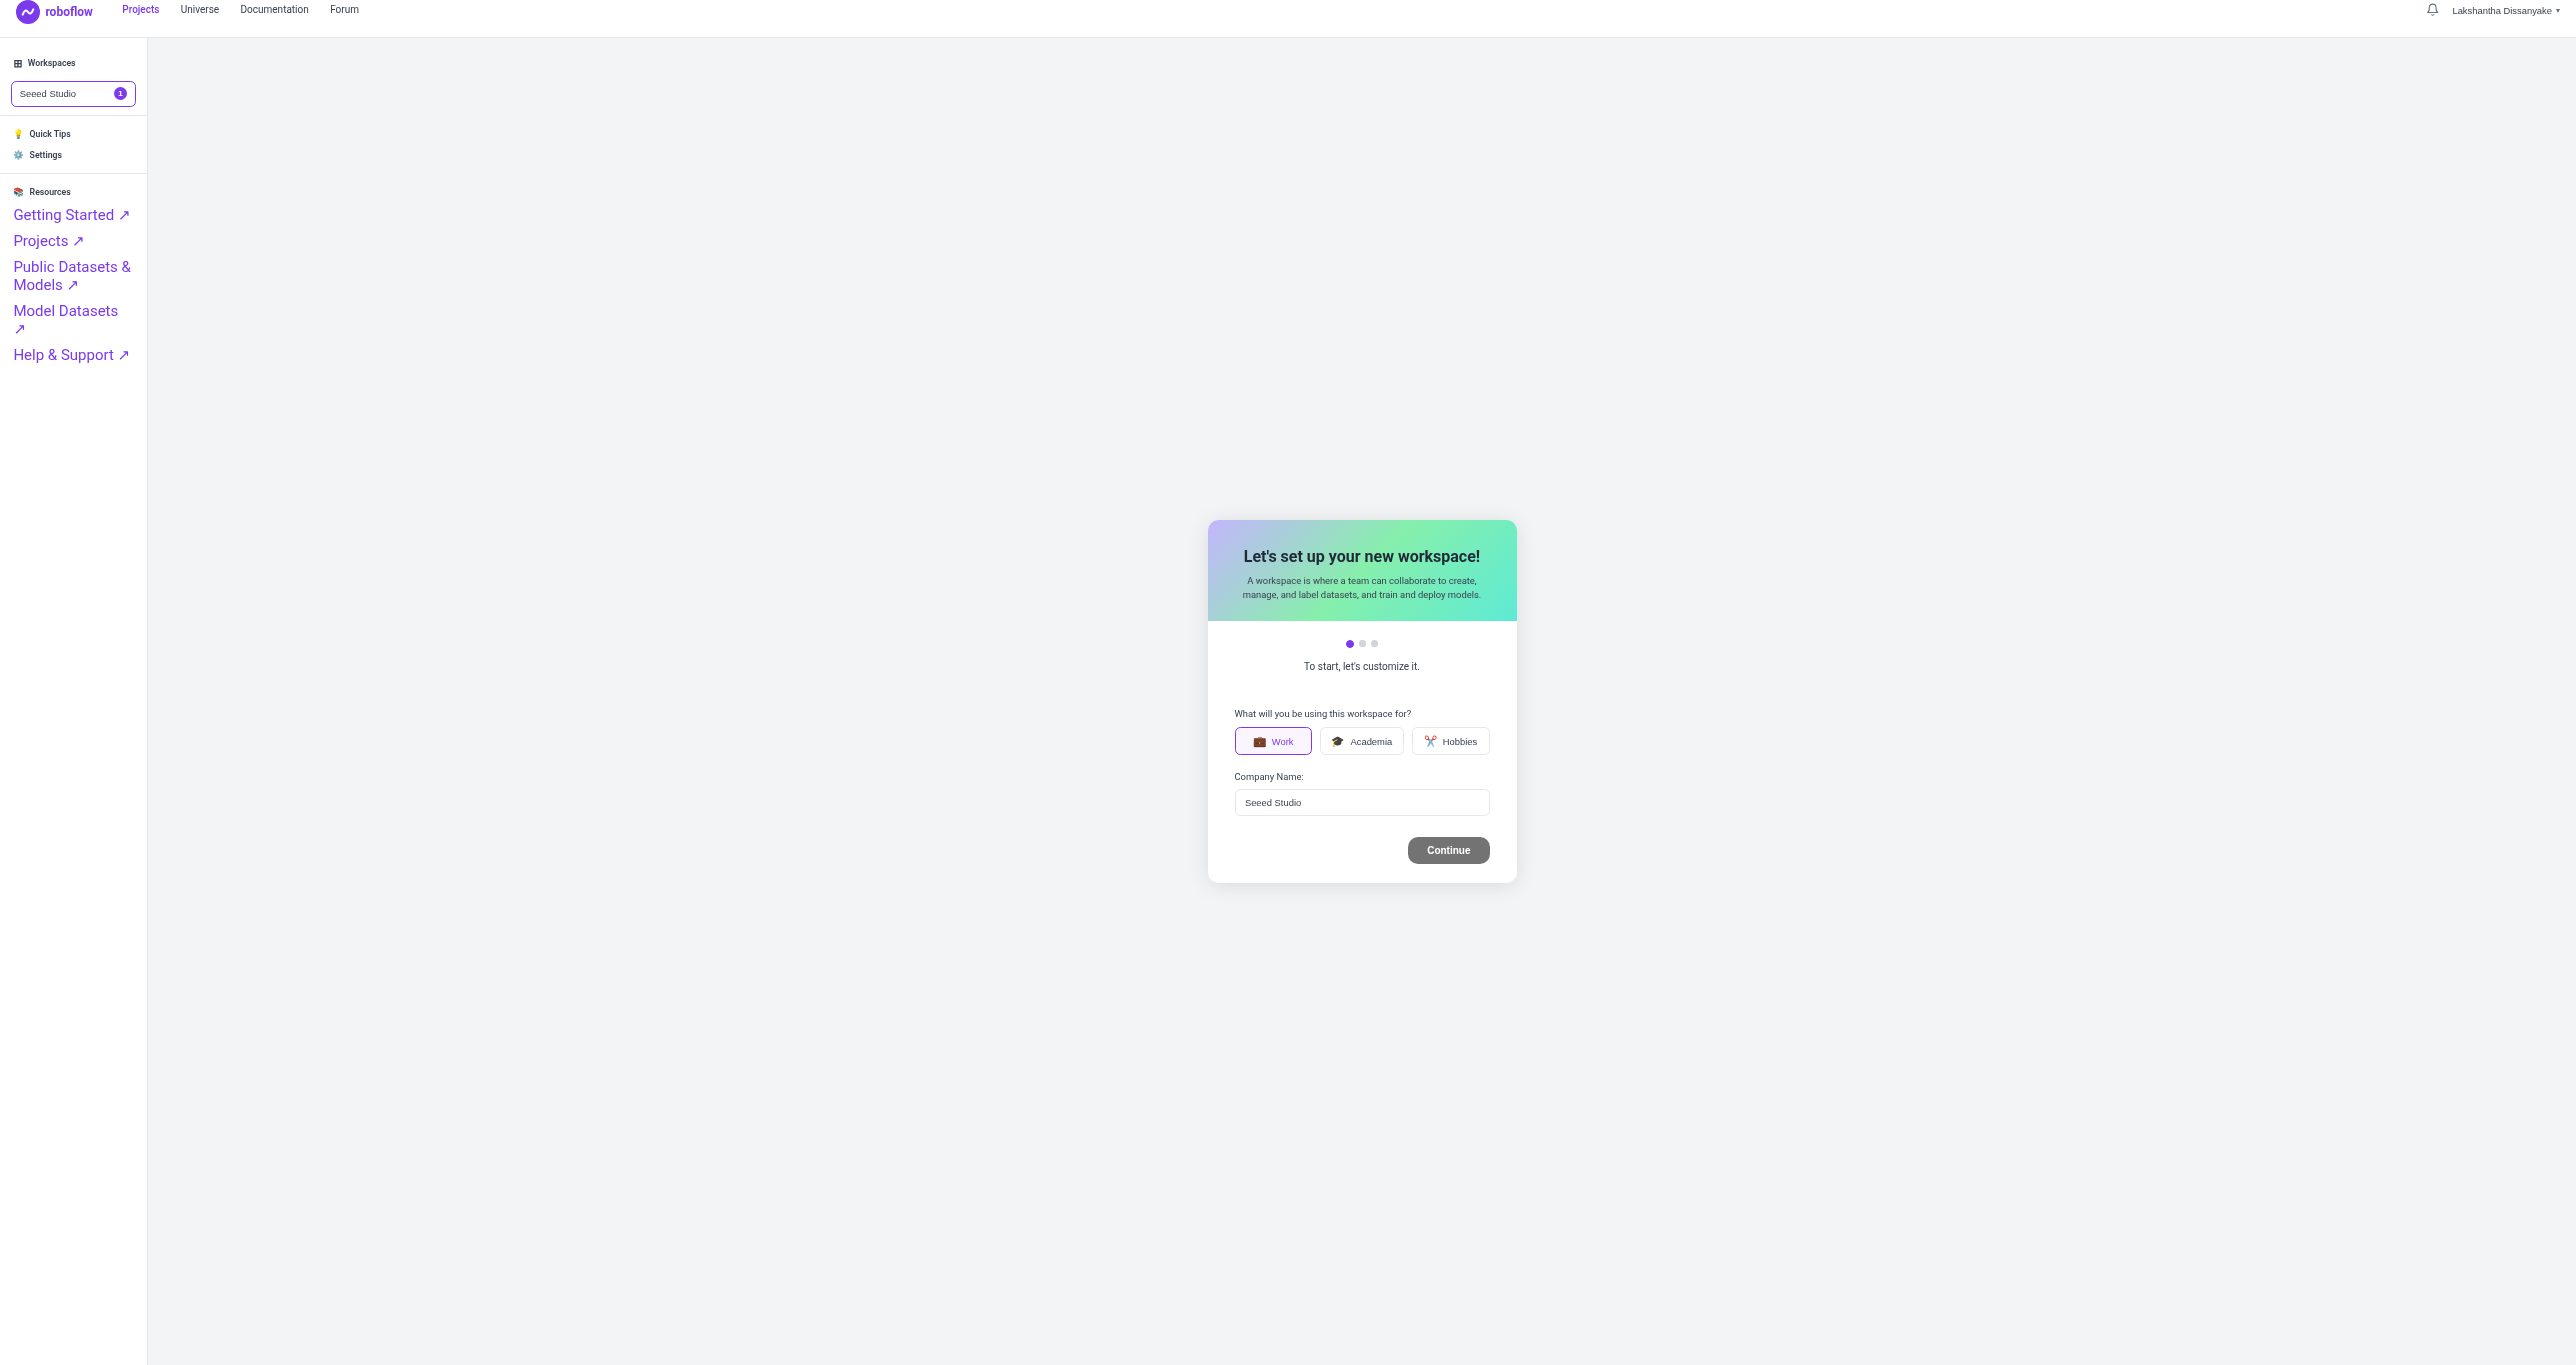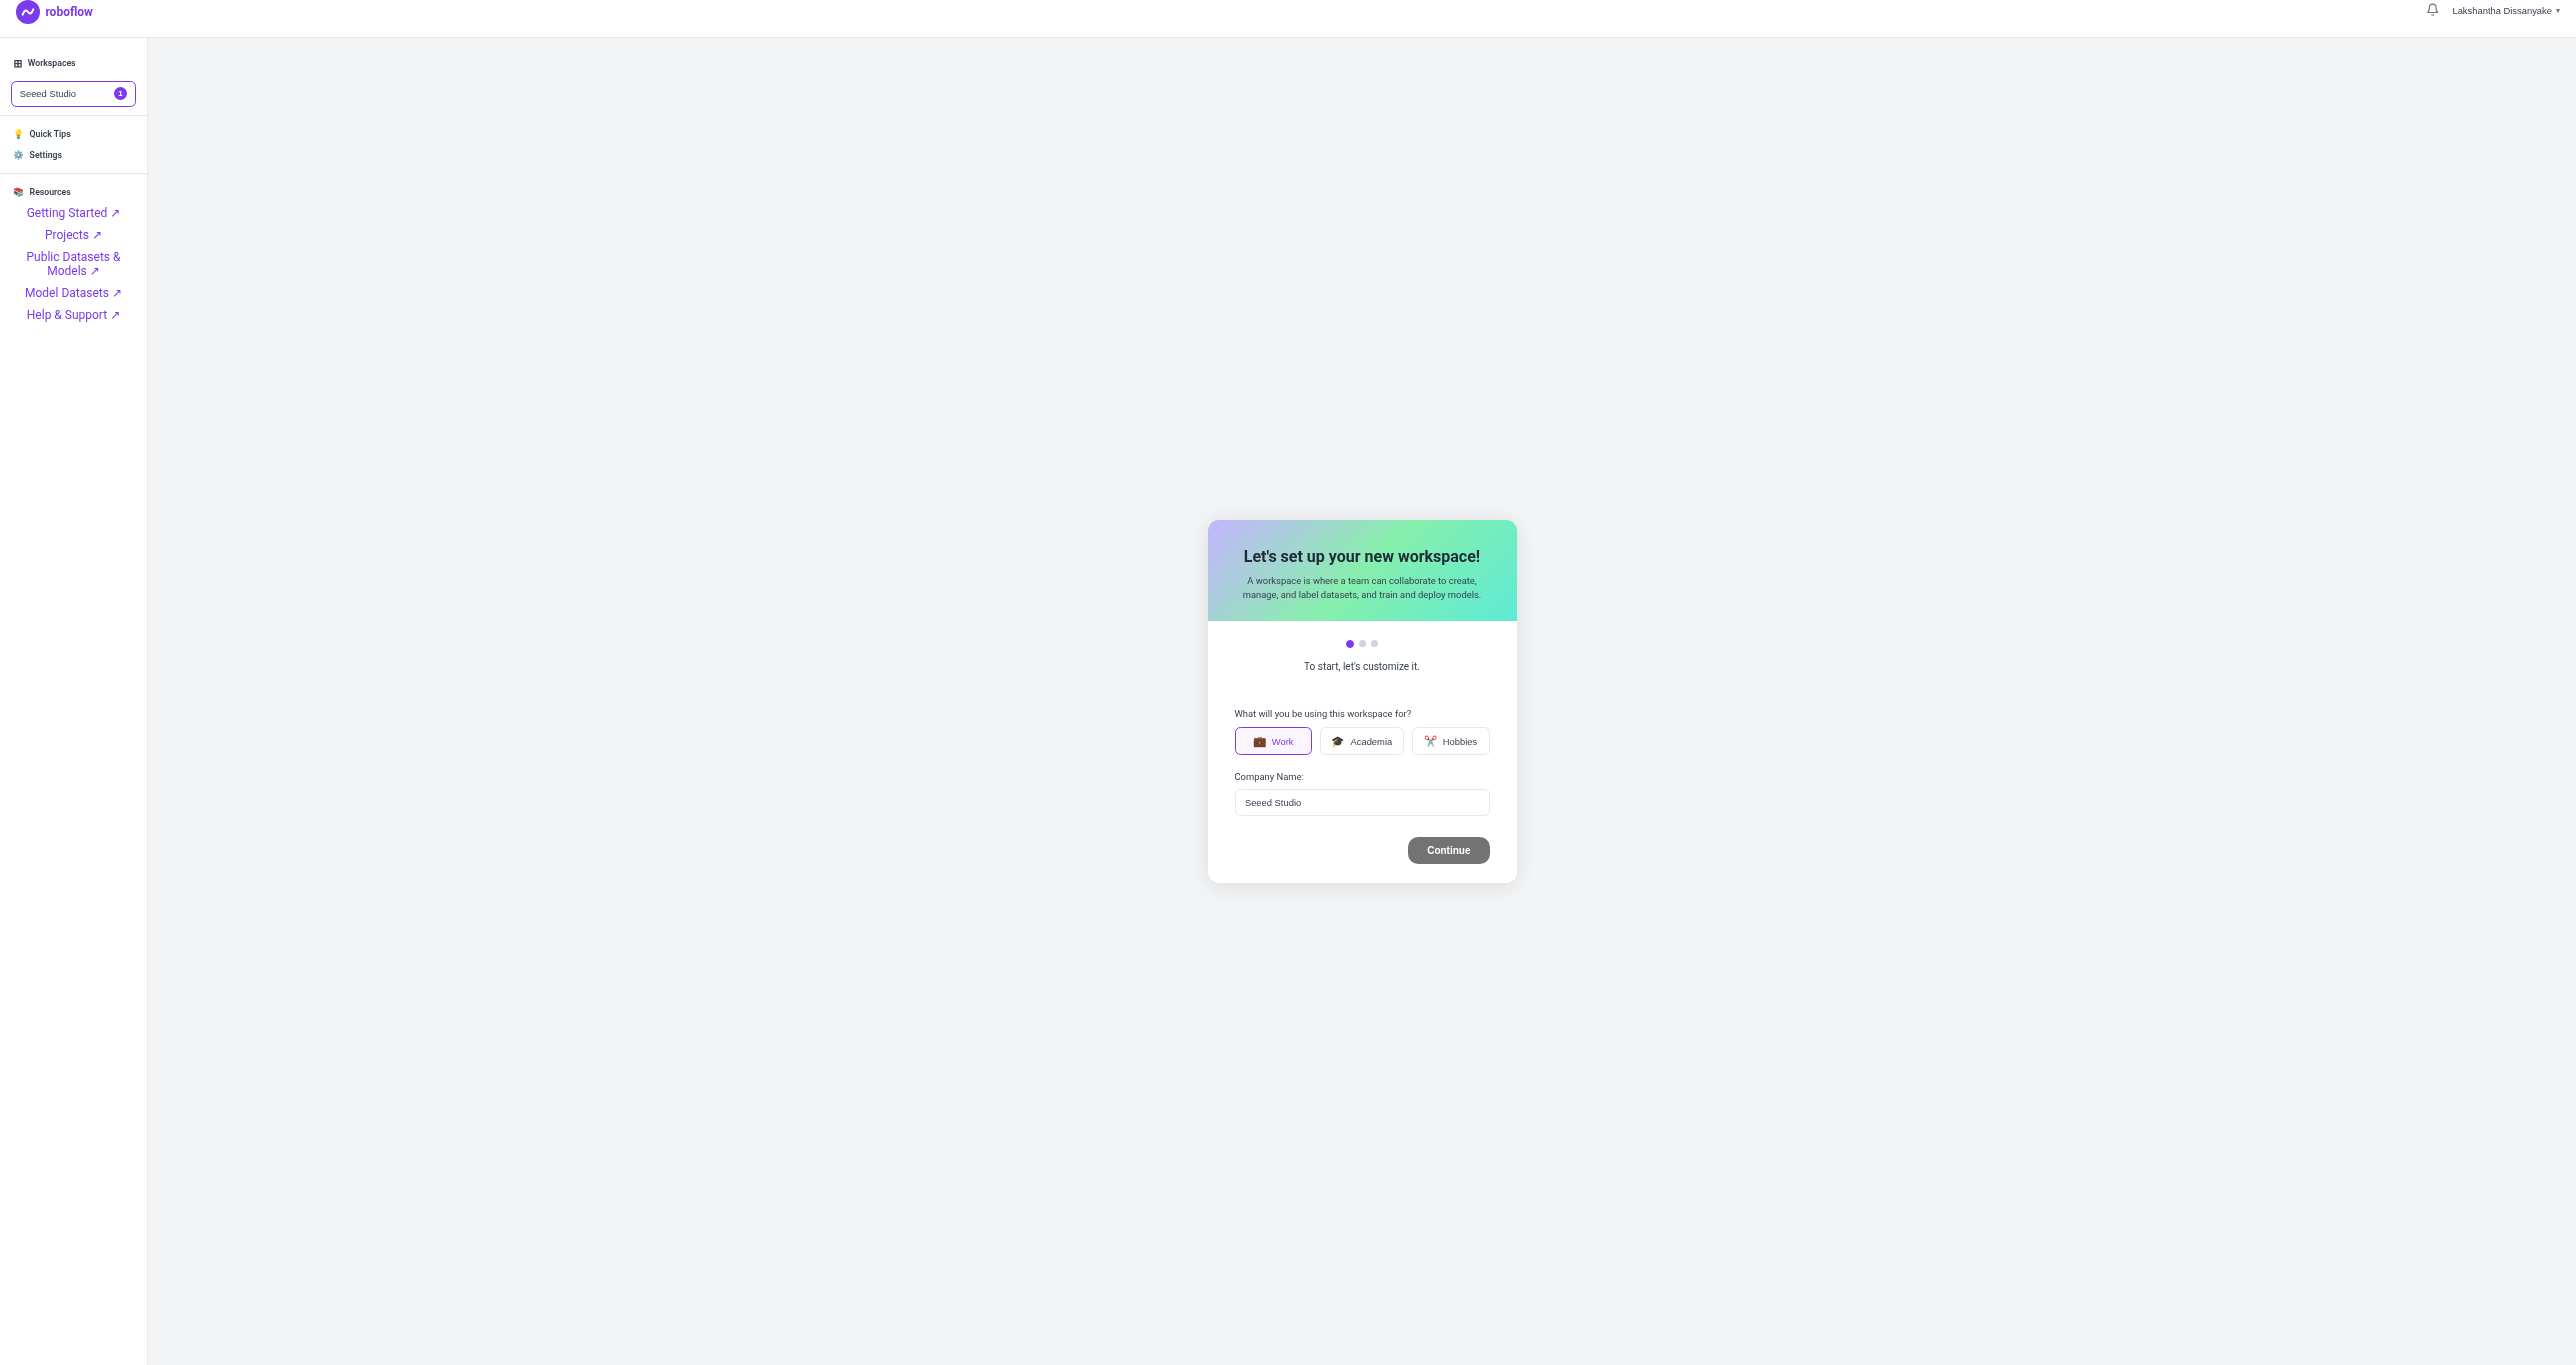--- a/index.html
+++ b/index.html
@@ -150,25 +150,24 @@
       font-weight: 600;
       color: #374151;
       display: flex;
       align-items: center;
       gap: 5.4px;
       cursor: pointer;
     }
     .sidebar-link {
       display: block;
       padding: 4px 13.4px;
-      font-size: 12px;
+      font-size: 15px;
       color: #7c3aed;
       text-decoration: none;
       cursor: pointer;
-      text-align: center;
     }
 
     
     .main {
       margin-left: 148px;
       flex: 1;
       display: flex;
       align-items: center;
       justify-content: center;
       padding: 27px;
@@ -299,20 +298,26 @@
 <body>
 
 <nav class="topnav">
   <a class="topnav-logo" href="#">
     <svg class="logo-icon" viewBox="0 0 36 36" fill="none" xmlns="http://www.w3.org/2000/svg">
       <circle cx="18" cy="18" r="18" fill="#7c3aed"></circle>
       <path d="M10 22 Q14 12 18 18 Q22 24 26 14" stroke="white" stroke-width="3" fill="none" stroke-linecap="round"></path>
     </svg>
     <span class="logo-text">roboflow</span>
   </a>
+  <div class="topnav-links">
+    <a class="nav-link active">Projects</a>
+    <a class="nav-link">Universe</a>
+    <a class="nav-link">Documentation</a>
+    <a class="nav-link">Forum</a>
+  </div>
   <div class="topnav-right">
     <button class="bell-btn">
       <svg width="13.4" height="13.4" viewBox="0 0 24 24" fill="none" stroke="#6b7280" stroke-width="2" stroke-linecap="round" stroke-linejoin="round">
         <path d="M18 8A6 6 0 0 0 6 8c0 7-3 9-3 9h18s-3-2-3-9"></path>
         <path d="M13.73 21a2 2 0 0 1-3.46 0"></path>
       </svg>
     </button>
     <button class="user-btn">
       <span>Lakshantha Dissanyake</span>
       <span class="chevron-down">▾</span>

